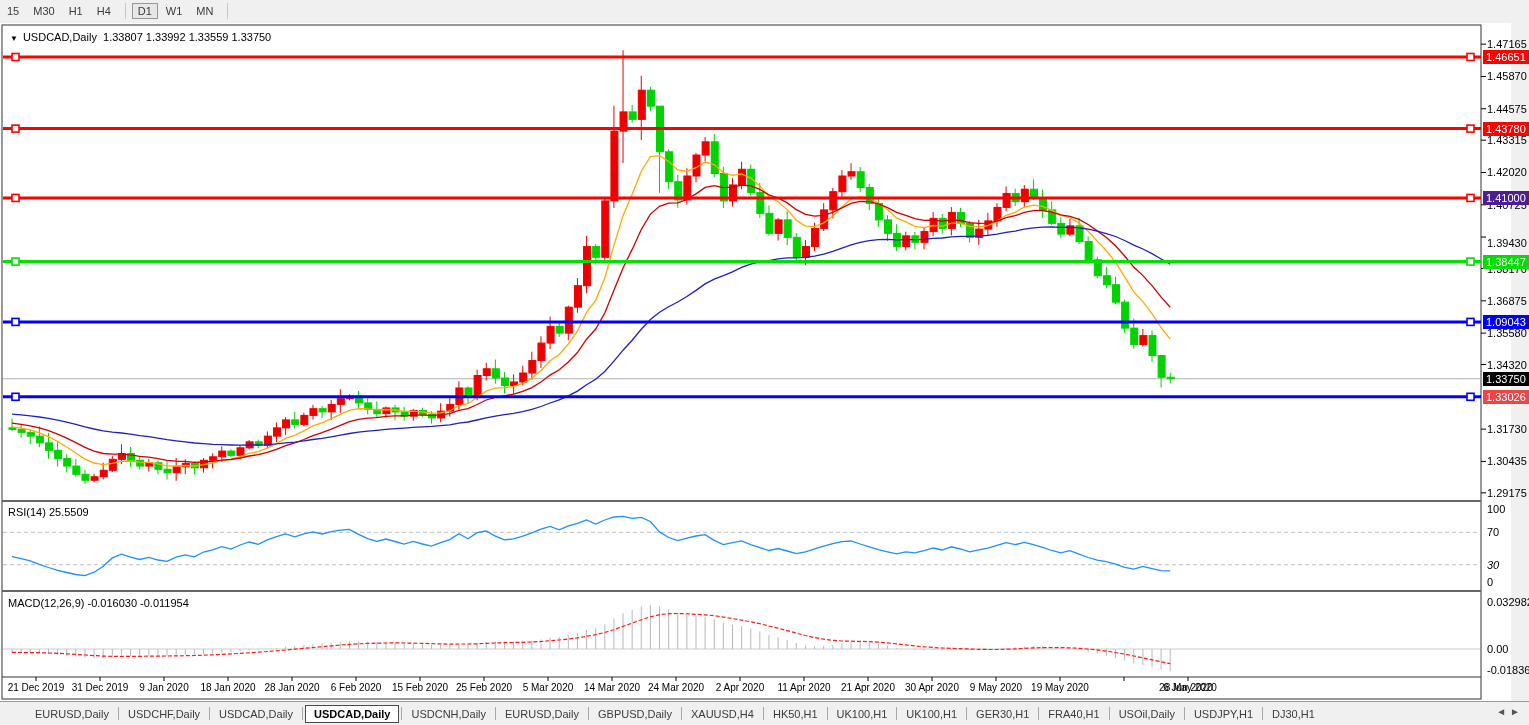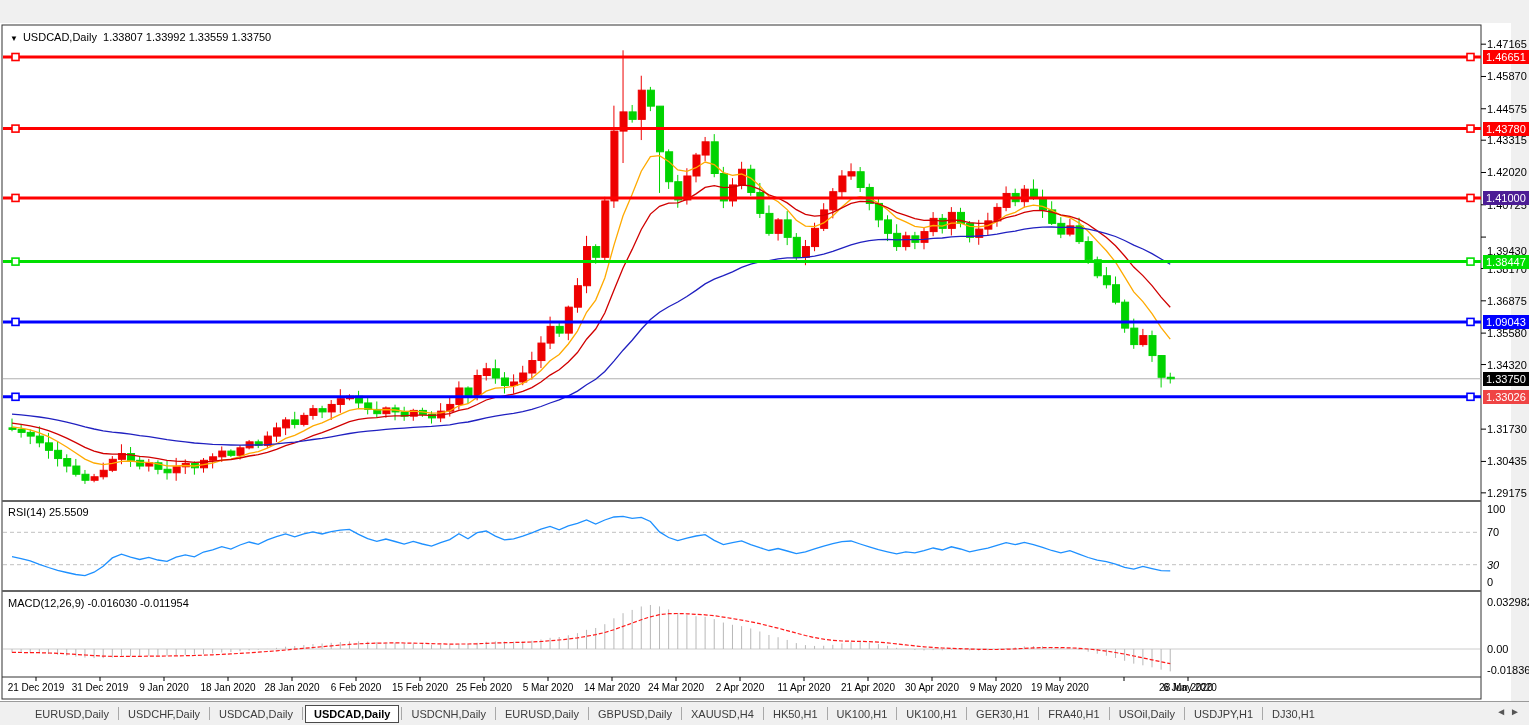--- a/index.html
+++ b/index.html
@@ -29,20 +29,31 @@
   .tab{font-size:11px;color:#3c3c3c;padding:3px 7px;white-space:nowrap;cursor:default;}
   .tab.active{background:#fff;border:1px solid #4a4a4a;color:#000;font-weight:bold;padding:2px 8px;}
   .tabsep{width:1px;height:13px;background:#a8a8a8;margin:0 2px;flex:none;}
   .tab-nav{position:absolute;right:5px;top:4px;font-size:10px;color:#555;letter-spacing:4px;}
 </style>
 </head>
 <body>
 
 <div class="screen">
 
+  <div class="toolbar" id="toolbar">
+      <div class="tf">15</div>
+      <div class="tf">M30</div>
+      <div class="tf">H1</div>
+      <div class="tf">H4</div>
+      <div class="tbsep"></div>
+      <div class="tf active">D1</div>
+      <div class="tf">W1</div>
+      <div class="tf">MN</div>
+      <div class="tbsep"></div>
+    </div>
 
   <div class="chart-window" id="chart-window">
     <svg id="chart-svg" width="1529" height="678">
         <g>
           <rect x="2" y="2" width="1479" height="674" fill="none" stroke="#333" stroke-width="1"></rect>
           <line x1="2" y1="478" x2="1481" y2="478" stroke="#666" stroke-width="2"></line>
           <line x1="2" y1="568" x2="1481" y2="568" stroke="#666" stroke-width="2"></line>
           <line x1="2" y1="654" x2="1481" y2="654" stroke="#333" stroke-width="1"></line>
         </g>
         <g>
@@ -520,21 +531,21 @@
     <div class="pane-label" style="top:483px">RSI(14) 25.5509</div>
     <div class="pane-label" style="top:574px">MACD(12,26,9) -0.016030 -0.011954</div>
 
     <div id="axis-labels">
         <div class="price-label" style="top: 15.1808px;">1.47165</div>
         <div class="price-label" style="top: 47.4781px;">1.45870</div>
         <div class="price-label" style="top: 79.7754px;">1.44575</div>
         <div class="price-label" style="top: 111.2px;">1.43315</div>
         <div class="price-label" style="top: 143.497px;">1.42020</div>
         <div class="price-label" style="top: 175.794px;">1.40725</div>
-        <div class="price-label" style="top: 222px; text-align: right;">1.39430</div>
+        <div class="price-label" style="top: 214px; text-align: right;">1.39430</div>
         <div class="price-label" style="top: 239.516px;">1.38170</div>
         <div class="price-label" style="top: 271.813px;">1.36875</div>
         <div class="price-label" style="top: 304.111px;">1.35580</div>
         <div class="price-label" style="top: 335.535px;">1.34320</div>
         <div class="price-label" style="top: 400.13px;">1.31730</div>
         <div class="price-label" style="top: 432.427px;">1.30435</div>
         <div class="price-label" style="top: 463.851px;">1.29175</div>
         <div class="price-box" style="top: 27px; background: rgb(255, 0, 0);">1.46651</div>
         <div class="price-box" style="top: 98.6027px; background: rgb(255, 0, 0);">1.43780</div>
         <div class="price-box" style="top: 167.936px; background: #4c1d95;">1.41000</div>

